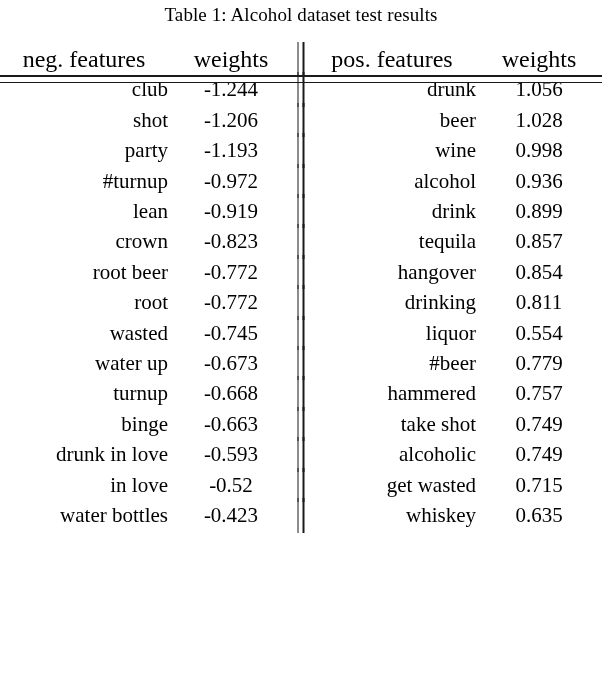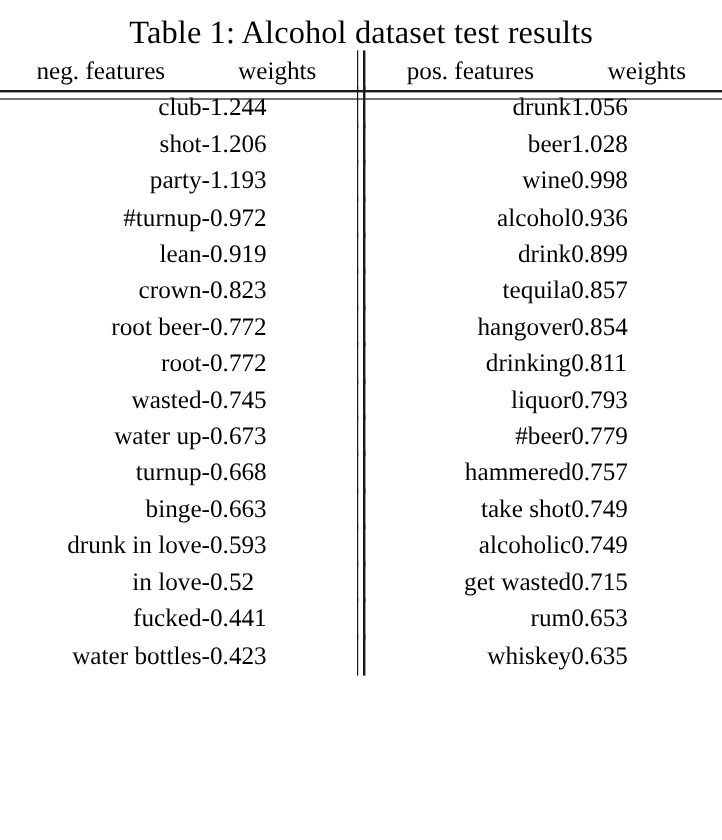--- a/index.html
+++ b/index.html
@@ -19,25 +19,25 @@
   #page {
     position: relative;
     width: 602px;
     height: 700px;
     box-sizing: border-box;
   }
 
   
   .caption {
     position: absolute;
-    top: 12px;
+    top: 0px;
     left: 0;
     width: 602px;
     text-align: center;
-    font-size: 27px;
+    font-size: 19px;
     line-height: 30px;
     letter-spacing: 0.1px;
     white-space: nowrap;
   }
 
   
   .table-wrap {
     position: absolute;
     top: 44px;
     left: 0px;
@@ -67,27 +67,27 @@
     white-space: nowrap;
     font-weight: normal;
   }
 
   
   .cell-feat {
     text-align: right;
     padding-right: 10px;
   }
   .cell-weight {
-    text-align: left;
+    text-align: center;
     padding-left: 20px;
   }
 
   
   thead th {
-    font-size: 21px;
+    font-size: 24px;
     line-height: 32px;
     height: 32px;
   }
   thead th.cell-feat   { text-align: center; padding-right: 0; }
   thead th.cell-weight { text-align: center; padding-left: 0; }
 
   
   .sepcell {
     position: relative;
     padding: 0;
@@ -258,21 +258,21 @@
           <tr>
             <td class="cell-feat">wasted</td>
             <td class="cell-weight">-0.745</td>
             <td class="sepcell">
               <span class="sepbars">
                 <i class="b1" style="background: rgb(26, 26, 26);"></i>
                 <i class="b2" style="background: rgb(26, 26, 26);"></i>
               </span>
             </td>
             <td class="cell-feat">liquor</td>
-            <td class="cell-weight">0.793</td>
+            <td class="cell-weight">0.554</td>
           </tr>
           <tr>
             <td class="cell-feat">water up</td>
             <td class="cell-weight">-0.673</td>
             <td class="sepcell">
               <span class="sepbars">
                 <i class="b1" style="background: rgb(26, 26, 26);"></i>
                 <i class="b2" style="background: rgb(26, 26, 26);"></i>
               </span>
             </td>
@@ -319,32 +319,20 @@
             <td class="cell-feat">in love</td>
             <td class="cell-weight">-0.52</td>
             <td class="sepcell">
               <span class="sepbars">
                 <i class="b1" style="background: rgb(26, 26, 26);"></i>
                 <i class="b2" style="background: rgb(26, 26, 26);"></i>
               </span>
             </td>
             <td class="cell-feat">get wasted</td>
             <td class="cell-weight">0.715</td>
-          </tr>
-          <tr>
-            <td class="cell-feat">fucked</td>
-            <td class="cell-weight">-0.441</td>
-            <td class="sepcell">
-              <span class="sepbars">
-                <i class="b1" style="background: rgb(26, 26, 26);"></i>
-                <i class="b2" style="background: rgb(26, 26, 26);"></i>
-              </span>
-            </td>
-            <td class="cell-feat">rum</td>
-            <td class="cell-weight">0.653</td>
           </tr>
           <tr>
             <td class="cell-feat">water bottles</td>
             <td class="cell-weight">-0.423</td>
             <td class="sepcell">
               <span class="sepbars">
                 <i class="b1" style="background: rgb(26, 26, 26);"></i>
                 <i class="b2" style="background: rgb(26, 26, 26);"></i>
               </span>
             </td>

